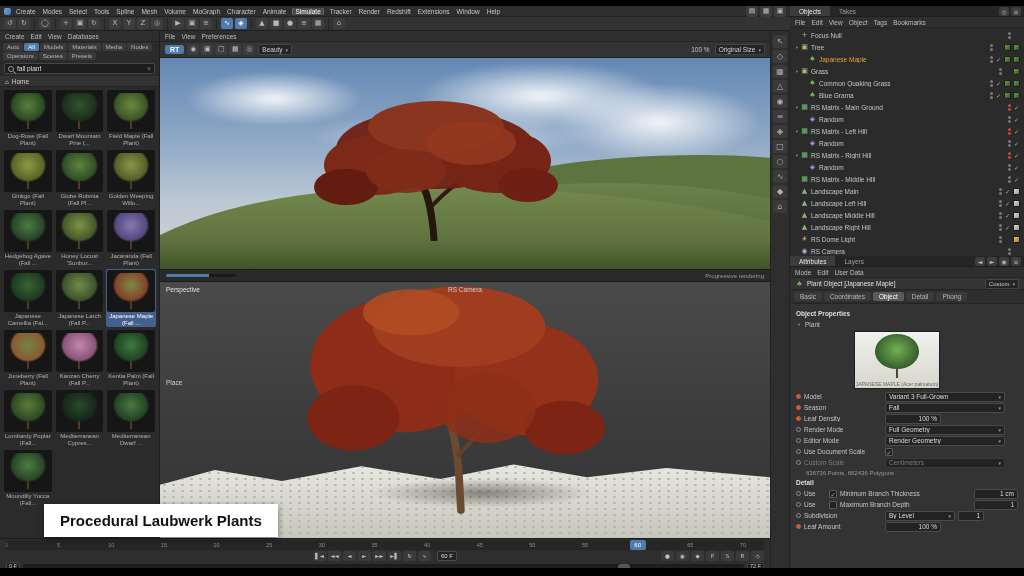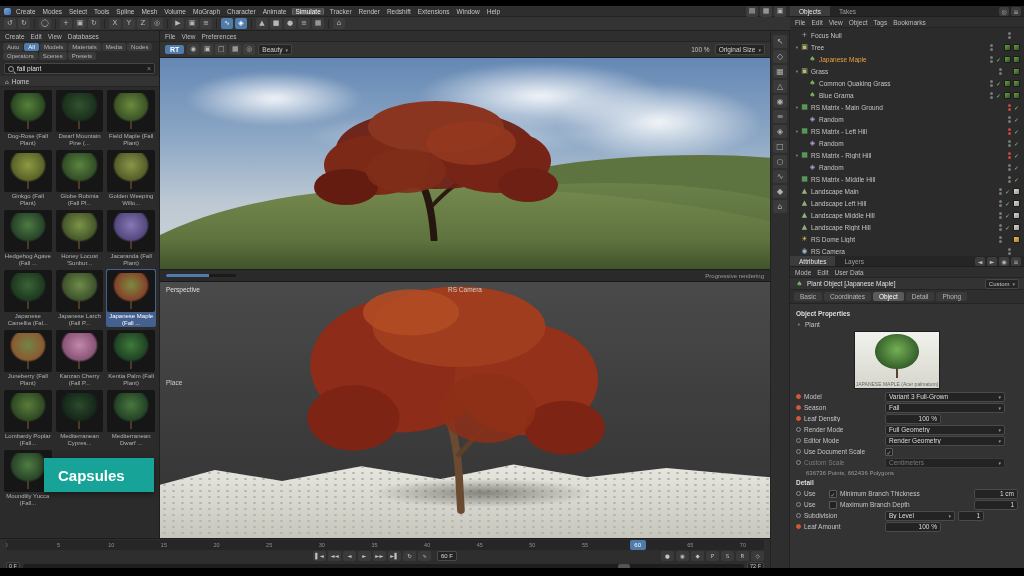--- a/index.html
+++ b/index.html
@@ -906,14 +906,14 @@
       <span class="range-box">0 F</span>
       <div class="range-track">
         <span class="range-thumb"></span>
       </div>
       <span class="range-box">72 F</span>
     </div>
   </div>
 
   <div class="lbox top"></div>
   <div class="lbox bottom"></div>
-  <div class="badge-capsules">Capsules</div>
+  <div class="badge-title">Procedural Laubwerk Plants</div>
 </div>
 
 </body></html>

